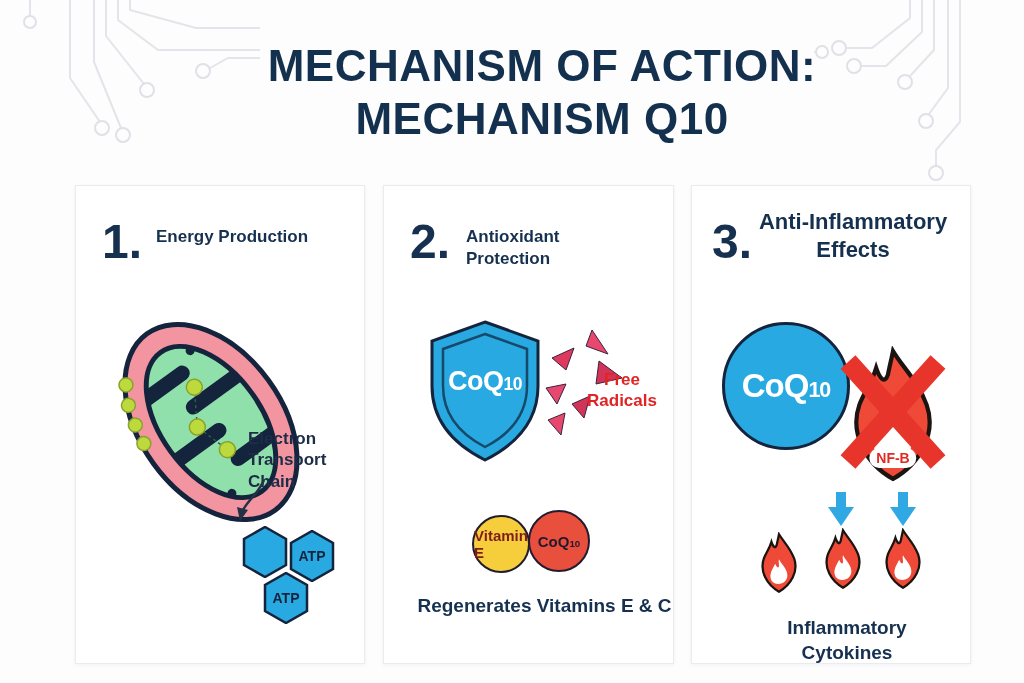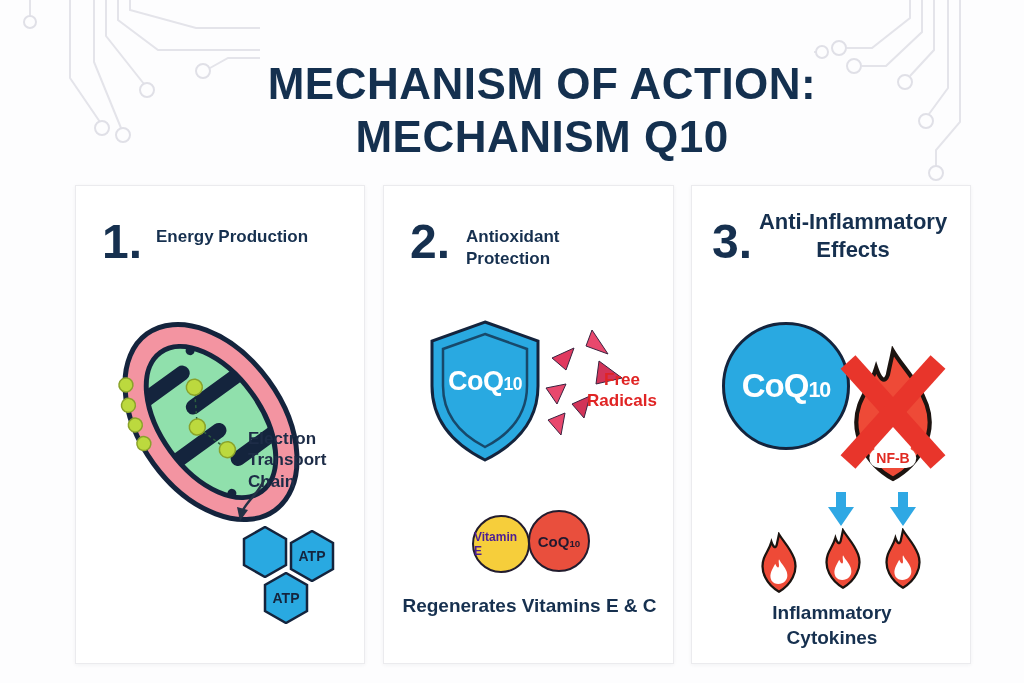--- a/index.html
+++ b/index.html
@@ -5,51 +5,51 @@
   html,body{margin:0;padding:0;}
   body{
     width:1024px;height:683px;position:relative;overflow:hidden;
     background:#fdfdfe;font-family:"Liberation Sans",sans-serif;
     color:#16304f;
   }
   .circuit{position:absolute;pointer-events:none;}
   .circuit path,.circuit line{stroke:#e4e4ea;stroke-width:2;fill:none;}
   .circuit circle{stroke:#e0e0e7;stroke-width:2;fill:#fdfdfe;}
   .title{
-    position:absolute;left:182px;top:58px;width:720px;text-align:center;
+    position:absolute;left:182px;top:40px;width:720px;text-align:center;
     font-weight:bold;font-size:44px;line-height:1.2;color:#14304f;letter-spacing:.5px;
   }
   .card{
     position:absolute;top:185px;height:477px;background:#ffffff;
     border:1px solid #ebebee;box-shadow:0 1px 4px rgba(20,30,60,.05);
   }
   #card1{left:75px;width:288px;}
   #card2{left:383px;width:289px;}
   #card3{left:691px;width:278px;}
   .num{position:absolute;font-size:48px;font-weight:bold;color:#16304f;}
   .heading{position:absolute;font-size:17px;font-weight:bold;line-height:1.28;color:#16304f;}
   .navy-label{font-weight:bold;color:#1d2c47;line-height:1.25;}
-  .caption{position:absolute;left:1px;width:100%;text-align:center;font-size:19px;font-weight:bold;color:#16304f;line-height:1.3;}
+  .caption{position:absolute;left:16px;width:100%;text-align:center;font-size:19px;font-weight:bold;color:#16304f;line-height:1.3;}
   .hex{position:absolute;width:46px;height:52px;}
   .hex text{font-size:14px;font-weight:bold;fill:#14243d;font-family:"Liberation Sans",sans-serif;}
   .shield-wrap{position:absolute;left:42px;top:132px;width:118px;height:146px;}
   .shield-text{
     position:absolute;left:0;top:48px;width:100%;text-align:center;color:#ffffff;
     font-weight:bold;font-size:27px;letter-spacing:-.5px;
   }
   .sub{font-size:.65em;font-weight:bold;}
   .free-radicals{
     position:absolute;left:188px;top:183px;width:100px;text-align:center;
     color:#e02424;font-weight:bold;font-size:17px;line-height:1.25;
   }
   .mol-circle{
     position:absolute;border-radius:50%;display:flex;align-items:center;justify-content:center;
     font-weight:bold;border:2px solid #221c2e;box-sizing:border-box;
   }
-  #vit-circle{left:88px;top:329px;width:58px;height:58px;background:#f6ce3b;color:#4c1d95;font-size:12px;z-index:1;}
+  #vit-circle{left:88px;top:329px;width:58px;height:58px;background:#f6ce3b;color:#7f1d1d;font-size:15px;z-index:1;}
   #coq-red-circle{left:144px;top:324px;width:62px;height:62px;background:#e94f3d;color:#23192e;font-size:15px;z-index:2;}
   #coq-blue-circle{
     position:absolute;left:30px;top:136px;width:128px;height:128px;border-radius:50%;
     background:#29a9e1;border:3px solid #14243d;box-sizing:border-box;
     display:flex;align-items:center;justify-content:center;color:#fff;font-weight:bold;font-size:33px;letter-spacing:-1px;
   }
   .flame-big{position:absolute;left:150px;top:160px;width:102px;height:138px;}
   .nfkb{
     position:absolute;left:50%;bottom:16px;transform:translateX(-50%);
     background:#ffffff;color:#e02a22;font-weight:bold;font-size:14px;
@@ -226,15 +226,15 @@
   <svg class="flame-sm" style="left:128px;top:342px;" viewBox="0 0 60 82">
     <path d="M30,3 C36,13 45,21 50,35 C56,52 46,70 30,79 C14,70 4,52 10,35 C13,27 17,23 20,13 C22,19 25,23 27,17 C28,12 29,8 30,3 Z" fill="#ee4a37" stroke="#1c1410" stroke-width="3"></path>
     <path d="M20,64 C16,56 22,48 25,42 C27,47 30,49 30,44 C30,41 29,39 30,36 C33,42 38,46 40,52 C42,58 41,62 38,65 C33,70 24,70 20,64 Z" fill="#ffffff"></path>
   </svg>
   <svg class="flame-sm" style="left:188px;top:342px;" viewBox="0 0 60 82">
     <path d="M30,3 C36,13 45,21 50,35 C56,52 46,70 30,79 C14,70 4,52 10,35 C13,27 17,23 20,13 C22,19 25,23 27,17 C28,12 29,8 30,3 Z" fill="#ee4a37" stroke="#1c1410" stroke-width="3"></path>
     <path d="M20,64 C16,56 22,48 25,42 C27,47 30,49 30,44 C30,41 29,39 30,36 C33,42 38,46 40,52 C42,58 41,62 38,65 C33,70 24,70 20,64 Z" fill="#ffffff"></path>
   </svg>
 
   <div class="caption" style="top:414px;">
-    <div style="width:150px;margin:1px auto;">Inflammatory Cytokines</div>
+    <div style="width:150px;margin:16px auto;">Inflammatory Cytokines</div>
   </div>
 </div>
 
 </body></html>

